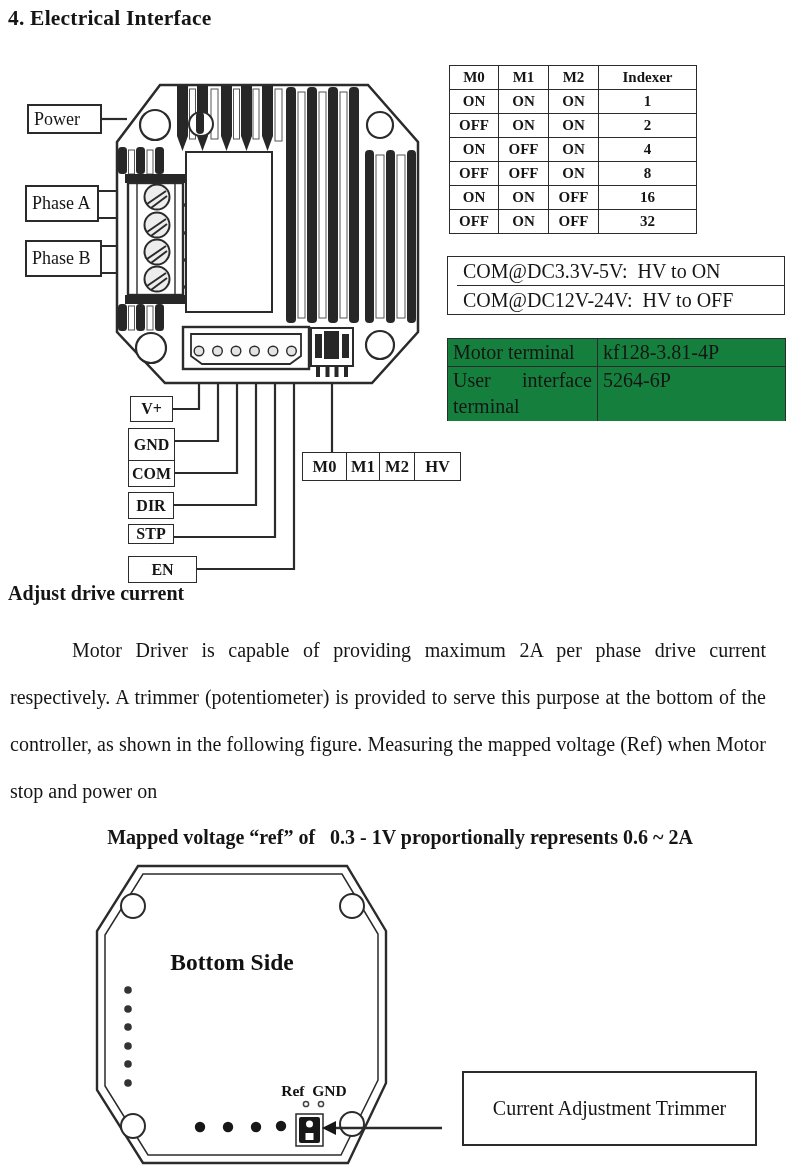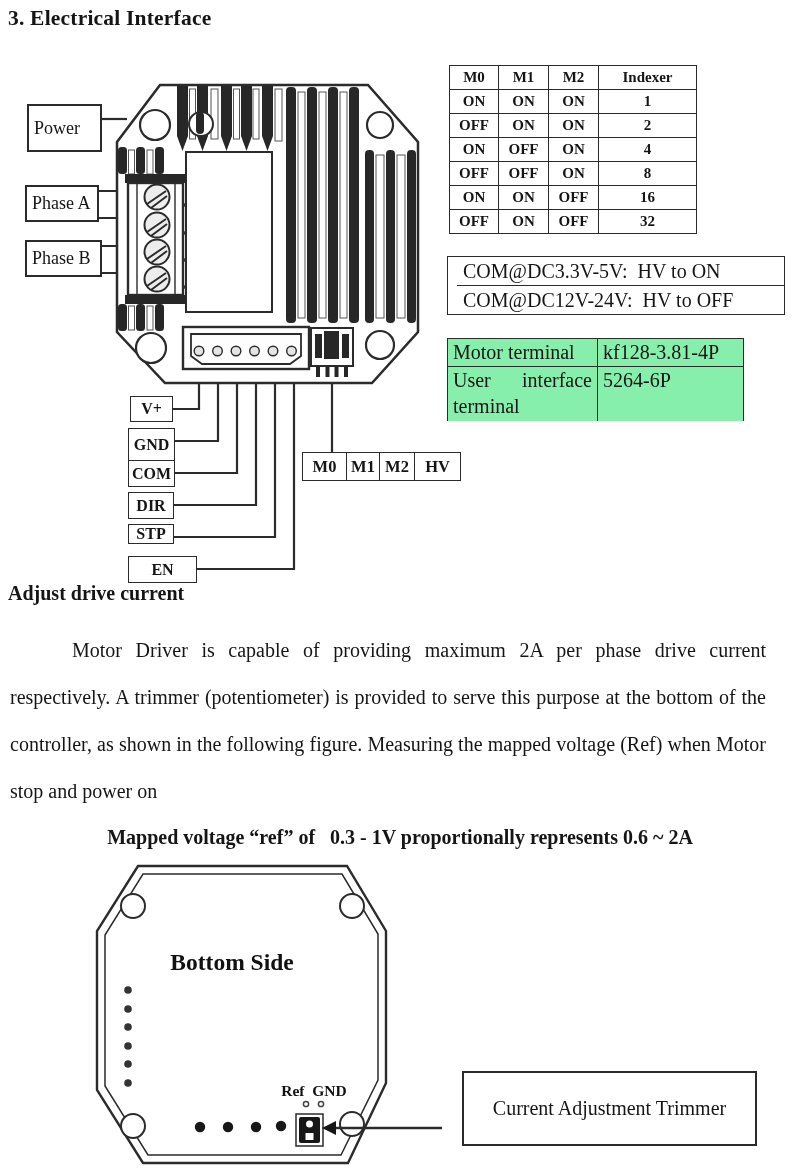--- a/index.html
+++ b/index.html
@@ -21,21 +21,21 @@
                    text-align:center; height:27px; padding:0; }
 
   table.idx { border-collapse:collapse; background:#fff; }
   table.idx th, table.idx td { border:1.4px solid #2b2b2b; font-weight:bold;
                    font-size:15px; text-align:center; height:23px; padding:0 2px; }
 
   .comtbl { border:1.6px solid #2b2b2b; width:338px; box-sizing:border-box; background:#fff; }
   .com-row { height:28px; line-height:28px; padding-left:6px; font-size:20px; white-space:pre;margin-left:9px; }
   .com-row.first { border-bottom:1.6px solid #2b2b2b; }
 
-  .termtbl { width:297px; box-sizing:border-box; background:#86efac;
+  .termtbl { width:339px; box-sizing:border-box; background:#15803d;
              border:1.6px solid #2b2b2b; border-bottom:none;
              display:grid; grid-template-columns:150px 1fr;font-family:Liberation Serif, serif; }
   .termtbl .cell { font-size:20px; padding:0 5px; line-height:26px; box-sizing:border-box; }
   .termtbl .label-col { border-right:1.6px solid #2b2b2b; }
   .termtbl .row1 { border-bottom:1.6px solid #2b2b2b; height:28px; line-height:27px; }
   .termtbl .row2label { text-align:justify; min-height:54px; }
 
   .sec-head { font-size:20px; font-weight:bold; }
   .para { width:756px; font-size:20px; line-height:47px; text-align:justify;
           text-indent:62px; }
@@ -198,23 +198,23 @@
       <g>
         <path d="M334,1128 H442" stroke-width="2.4"></path>
         <polygon points="322,1128 336,1121 336,1135" stroke="none" fill="#171717"></polygon>
       </g>
 
       <text x="232" y="970" text-anchor="middle" font-size="23.5" font-weight="bold" fill="#111" stroke="none" font-family="Liberation Serif, serif">Bottom Side</text>
       <text x="314" y="1096" text-anchor="middle" font-size="15.5" font-weight="bold" fill="#111" stroke="none" xml:space="preserve" style="white-space:pre" font-family="Liberation Serif, serif">Ref  GND</text>
     </g>
   </svg>
 
-  <h1 class="abs h-title" style="left:8px; top:6px;">3. Electrical Interface</h1>
-
-  <div class="abs callout" style="left:27px; top:104px; width:75px; height:48px;">Power</div>
+  <h1 class="abs h-title" style="left:8px; top:6px;">4. Electrical Interface</h1>
+
+  <div class="abs callout" style="left:27px; top:104px; width:75px; height:30px;">Power</div>
   <div class="abs callout" style="left:25px; top:185px; width:74px; height:37px;">Phase A</div>
   <div class="abs callout" style="left:25px; top:240px; width:77px; height:37px;">Phase B</div>
 
   <div class="abs pinbox" style="left:130px; top:396px; width:43px; height:26px;">V+</div>
   <div class="abs pinbox" style="left:128px; top:428px; width:47px; height:34px;">GND</div>
   <div class="abs pinbox" style="left:128px; top:460px; width:47px; height:27px;">COM</div>
   <div class="abs pinbox" style="left:128px; top:492px; width:46px; height:27px;">DIR</div>
   <div class="abs pinbox" style="left:128px; top:524px; width:46px; height:20px;">STP</div>
   <div class="abs pinbox" style="left:128px; top:556px; width:69px; height:27px;">EN</div>
 

